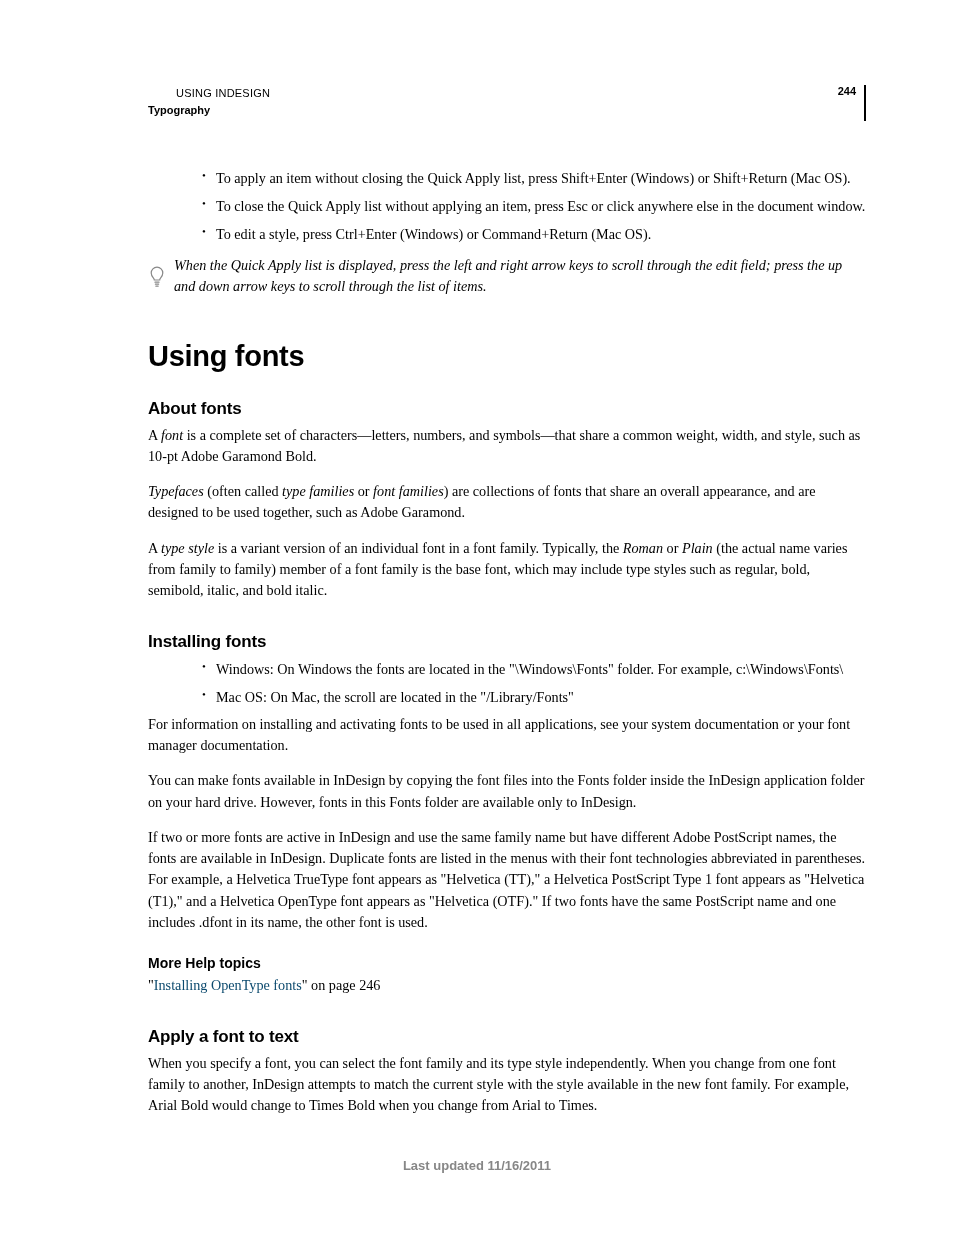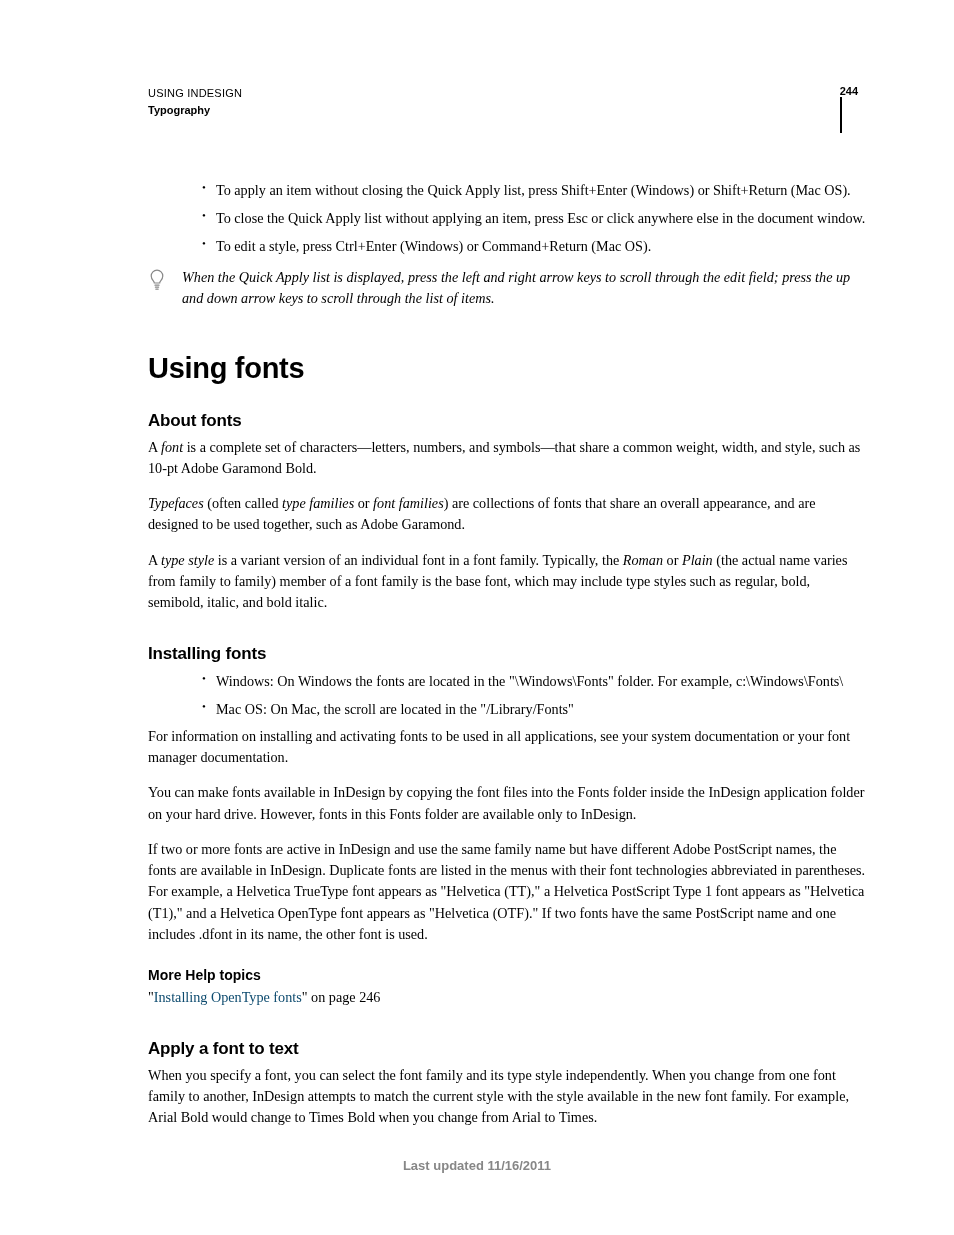--- a/index.html
+++ b/index.html
@@ -18,26 +18,25 @@
     .header-row {
       display: flex;
       justify-content: space-between;
       align-items: flex-start;
     }
     .header-left {
       font-family: "Myriad Pro", "Helvetica Neue", Arial, sans-serif;
       font-size: 11px;
       line-height: 1.5;
     }
-    .header-left .line1 { letter-spacing: 0.02em; }
+    .header-left .line1 { letter-spacing: 0.02em; margin-left: 28px; }
     .header-left .line2 { font-weight: 700; }
     .header-right {
       display: flex;
       align-items: flex-start;
-      flex-direction: column;
     }
     .page-num {
       font-family: "Myriad Pro", "Helvetica Neue", Arial, sans-serif;
       font-size: 11px;
       font-weight: 700;
       padding-right: 8px;
     }
     .rule {
       width: 2px;
       height: 36px;
@@ -61,23 +60,23 @@
     }
     ul.bul li::before {
       content: "•";
       position: absolute;
       left: -14px;
       top: 0;
       font-size: 11px;
     }
     .tip-block {
       display: flex;
-      align-items: flex-start;
+      align-items: center;
       margin-top: 10px;
-      gap: 16px;
+      gap: 8px;
     }
     .tip-block svg { flex: 0 0 auto; margin-top: 2px; }
     .tip-text {
       font-style: italic;
       font-size: 14.2px;
       line-height: 1.5;
     }
     h1.chapter {
       font-family: "Myriad Pro", "Helvetica Neue", Arial, sans-serif;
       font-weight: 700;

